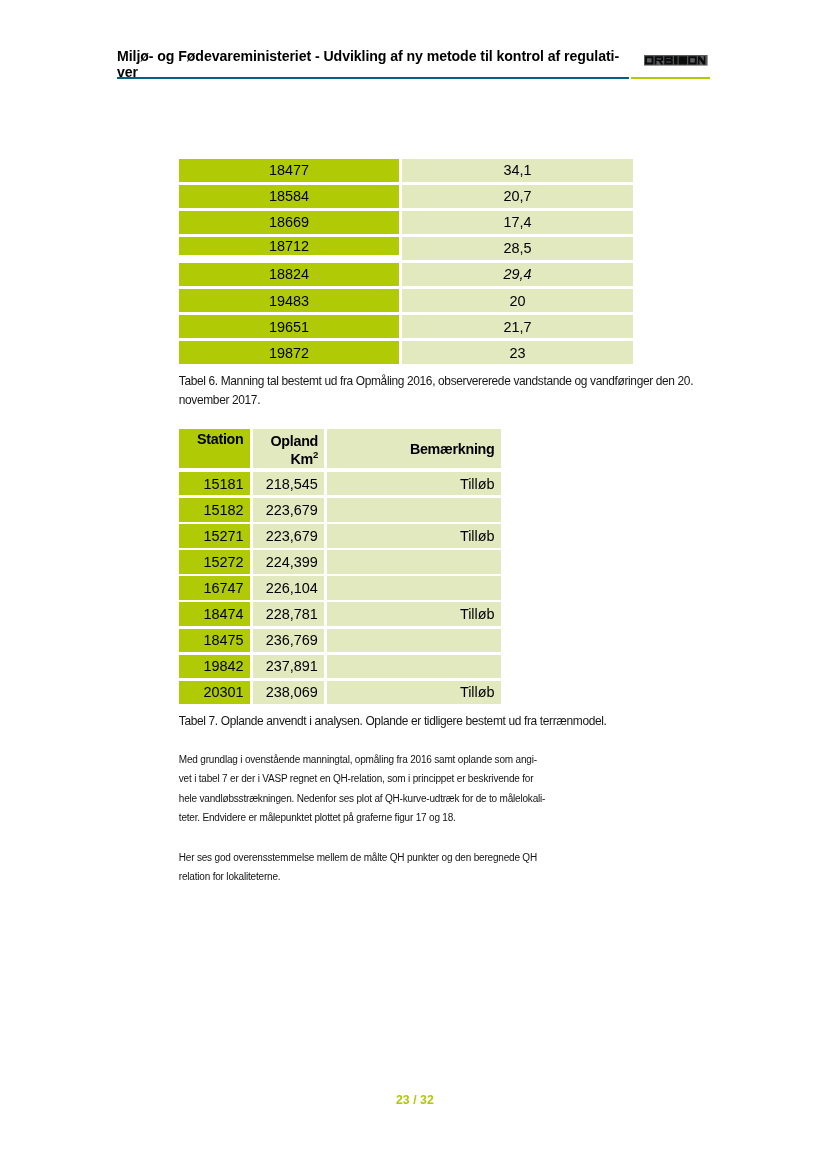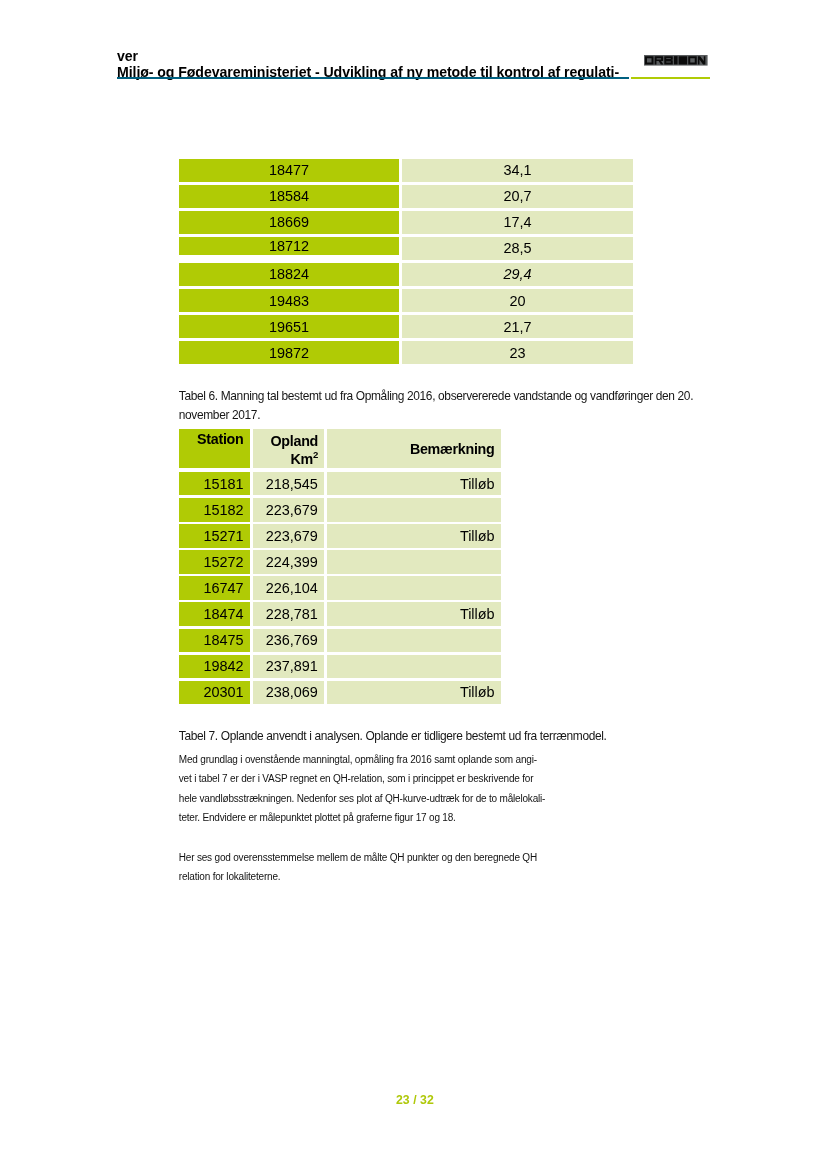--- a/index.html
+++ b/index.html
@@ -23,40 +23,40 @@
         font-size:14.45px;color:#000;letter-spacing:-0.03px;}
   .c-dark{background:#b0cb05;}
   .c-light{background:#e2e9bf;}
   .al-c{justify-content:center;}
   .al-r{justify-content:flex-end;padding-right:6.3px;}
   .hd{font-weight:bold;font-size:14.3px;letter-spacing:-0.28px;}
   .hd sup{font-size:0.67em;vertical-align:super;line-height:0;}
 
   
   .cap{position:absolute;font-size:11.95px;color:#161616;line-height:19.3px;white-space:nowrap;
-       letter-spacing:-0.355px;margin-top:15px;}
+       letter-spacing:-0.355px;}
   .para{position:absolute;font-size:10px;color:#131313;line-height:19.6px;white-space:nowrap;
         letter-spacing:-0.19px;}
   #cap6{left:178.8px;top:372.0px;}
   #cap7{left:178.8px;top:711.6px;}
   #p1{left:178.8px;top:749.5px;}
   #p2{left:178.8px;top:847.6px;}
 
   
   .pagenum{position:absolute;left:396px;top:1093.9px;font-size:12.25px;font-weight:bold;
            color:#afc809;line-height:13px;letter-spacing:0.05px;}
 </style>
 </head>
 <body>
 
 <div class="page">
 
   <div class="hdr">
+    <div class="hdr-title">Miljø- og Fødevareministeriet - Udvikling af ny metode til kontrol af regulati-</div>
     <div class="hdr-title">ver</div>
-    <div class="hdr-title">Miljø- og Fødevareministeriet - Udvikling af ny metode til kontrol af regulati-</div>
   </div>
   <div class="hdr-rule-left" style="background: rgb(0, 96, 128);"></div>
   <div class="hdr-rule-right" style="background: rgb(176, 203, 5);"></div>
   <div class="logo">
     <svg class="logo-svg" viewBox="0 0 634 103" width="63.6" height="10.6" preserveAspectRatio="none" aria-hidden="true">
       <rect x="0" y="0" width="634" height="103" fill="#5a5d5f"></rect>
       <g fill="#0b0b0b">
 
         <path d="M10 11 h85 v81 h-85 z M30 31 v41 h45 v-41 z"></path>
 

